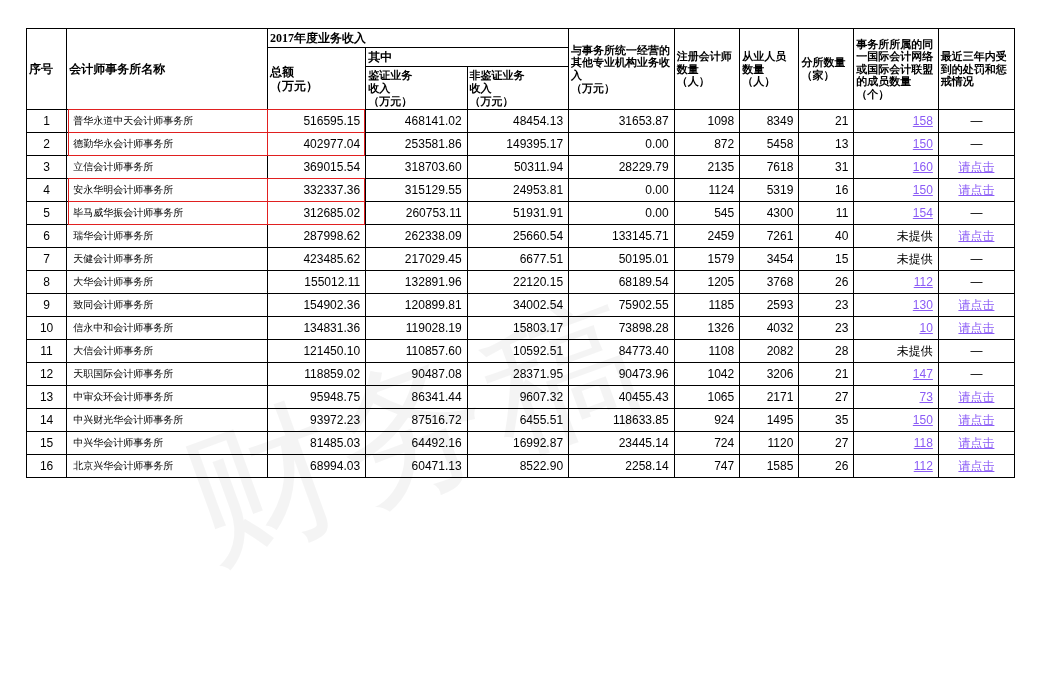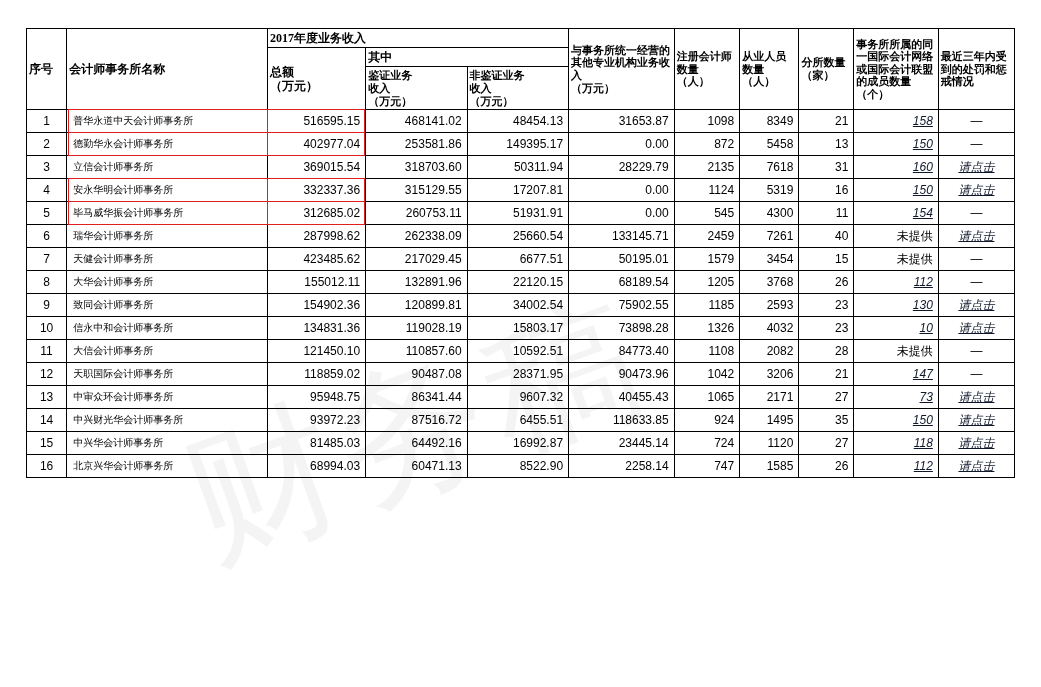--- a/index.html
+++ b/index.html
@@ -95,24 +95,23 @@
     padding-left: 6px;
     font-size: 10px;
     font-family: "Liberation Serif", serif;
     margin-left: 40px;
   }
   td.center {
     text-align: center;
     font-size: 12px;
   }
   .link {
-    color: #0f172a;
+    color: #8b5cf6;
     text-decoration: underline;
     cursor: pointer;
-    font-style: italic;
   }
   .plain {
     color: #000;
     margin-top: 12px;
   }
   .dash {
     color: #000;
     font-size: 12px;
   }
   
@@ -262,21 +261,21 @@
             <td class="num">7618</td>
             <td class="num">31</td>
             <td class="num"><span class="link">160</span></td>
             <td class="center"><span class="link">请点击</span></td>
           </tr>
           <tr>
             <td class="idx">4</td>
             <td class="name redbox">安永华明会计师事务所</td>
             <td class="num redbox2">332337.36</td>
             <td class="num">315129.55</td>
-            <td class="num">17207.81</td>
+            <td class="num">24953.81</td>
             <td class="num">0.00</td>
             <td class="num">1124</td>
             <td class="num">5319</td>
             <td class="num">16</td>
             <td class="num"><span class="link">150</span></td>
             <td class="center"><span class="link">请点击</span></td>
           </tr>
           <tr>
             <td class="idx">5</td>
             <td class="name redbox">毕马威华振会计师事务所</td>

